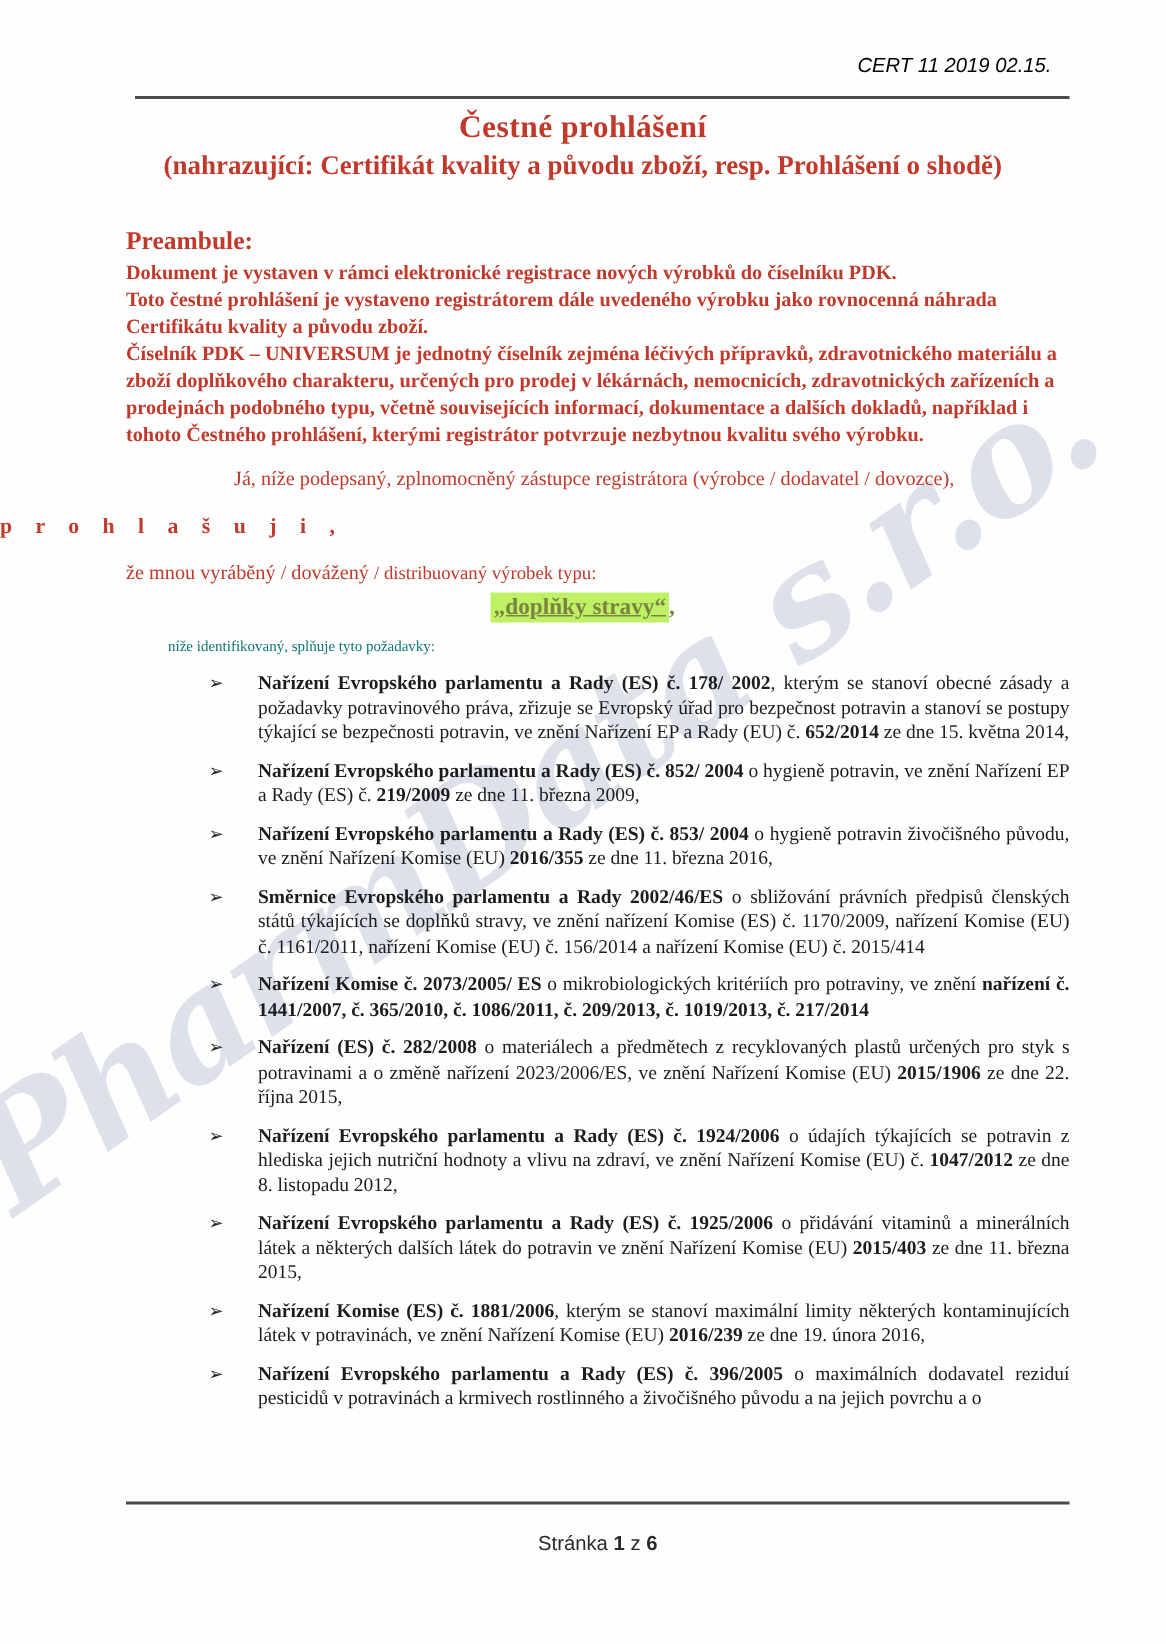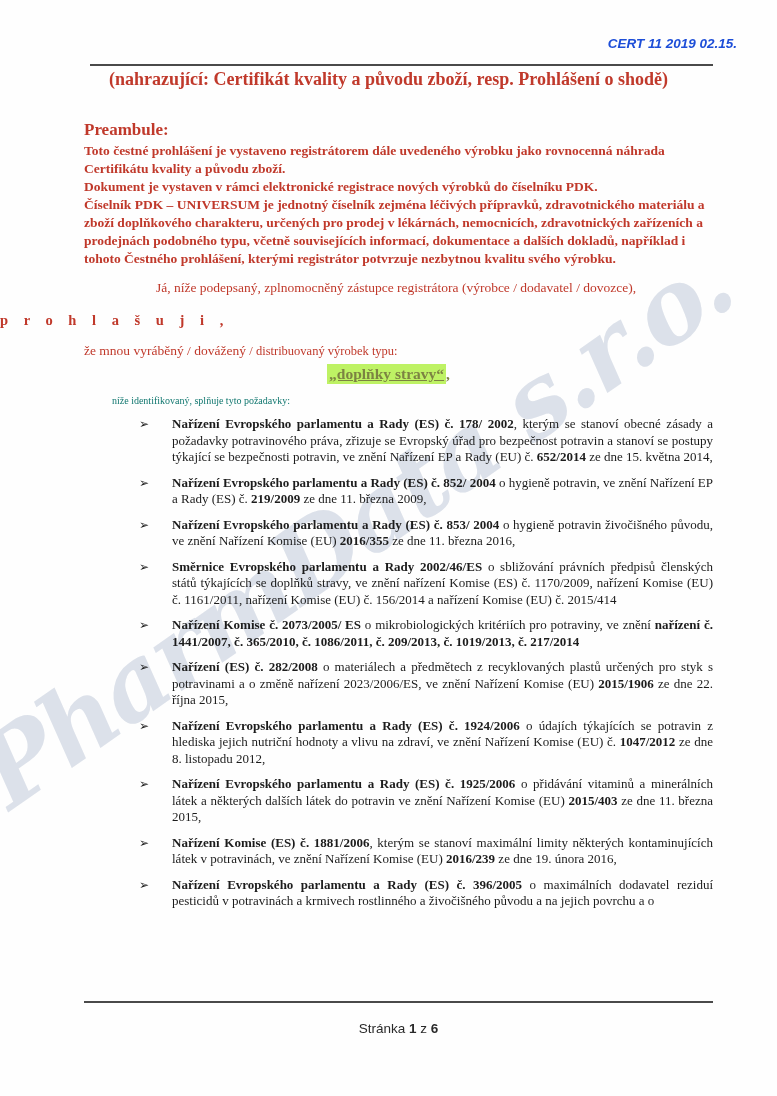--- a/index.html
+++ b/index.html
@@ -21,25 +21,25 @@
     color:#dbe0e9; opacity:.95;
     transform:rotate(-35deg);
     transform-origin:left bottom;
     white-space:nowrap;
     z-index:0;
     user-select:none;
   }
   .content{position:relative;z-index:1;}
   .doc-code{
     padding-top:36px;
-    margin-right:40px;
+    margin-right:76px;
     text-align:right;
     font-family:"Liberation Sans", sans-serif;
-    font-style:italic; font-weight:700;
-    font-size:13.5px; color:#1d4ed8;
+    font-style:italic; font-weight:400;
+    font-size:13.5px; color:#000000;
   }
   .topline{
     margin:13px 64px 0 90px;
     border-top:2px solid #4a4a4a;
   }
   .title{
     margin:6px 0 0 0;
     text-align:center;
     color:#c0392b;
     font-size:21px; font-weight:bold;
@@ -139,26 +139,27 @@
 <div class="page">
 
   <div class="watermark">PharmData s.r.o.</div>
 
   <div class="content">
 
     <div class="doc-code">CERT 11 2019 02.15.</div>
 
     <div class="topline"></div>
 
+    <h1 class="title">Čestné prohlášení</h1>
     <div class="subtitle">(nahrazující: Certifikát kvality a původu zboží, resp. Prohlášení o shodě)</div>
 
     <div class="preambule-h">Preambule:</div>
     <div class="preambule-body">
+        <p>Dokument je vystaven v rámci elektronické registrace nových výrobků do číselníku PDK.</p>
         <p>Toto čestné prohlášení je vystaveno registrátorem dále uvedeného výrobku jako rovnocenná náhrada Certifikátu kvality a původu zboží.</p>
-        <p>Dokument je vystaven v rámci elektronické registrace nových výrobků do číselníku PDK.</p>
         <p>Číselník PDK – UNIVERSUM je jednotný číselník zejména léčivých přípravků, zdravotnického materiálu a zboží doplňkového charakteru, určených pro prodej v lékárnách, nemocnicích, zdravotnických zařízeních a prodejnách podobného typu, včetně souvisejících informací, dokumentace a dalších dokladů, například i tohoto Čestného prohlášení, kterými registrátor potvrzuje nezbytnou kvalitu svého výrobku.</p>
       </div>
 
     <p class="intro">Já, níže podepsaný, zplnomocněný zástupce registrátora (výrobce / dodavatel / dovozce),</p>
 
     <div class="declare">p r o h l a š u j i ,</div>
 
     <div class="product-line"><span>že mnou vyráběný / dovážený  </span><span class="small">/ distribuovaný výrobek typu:</span></div>
 
     <div class="highlight-line"><span class="hl">„doplňky stravy“</span><span class="hl-comma">,</span></div>

